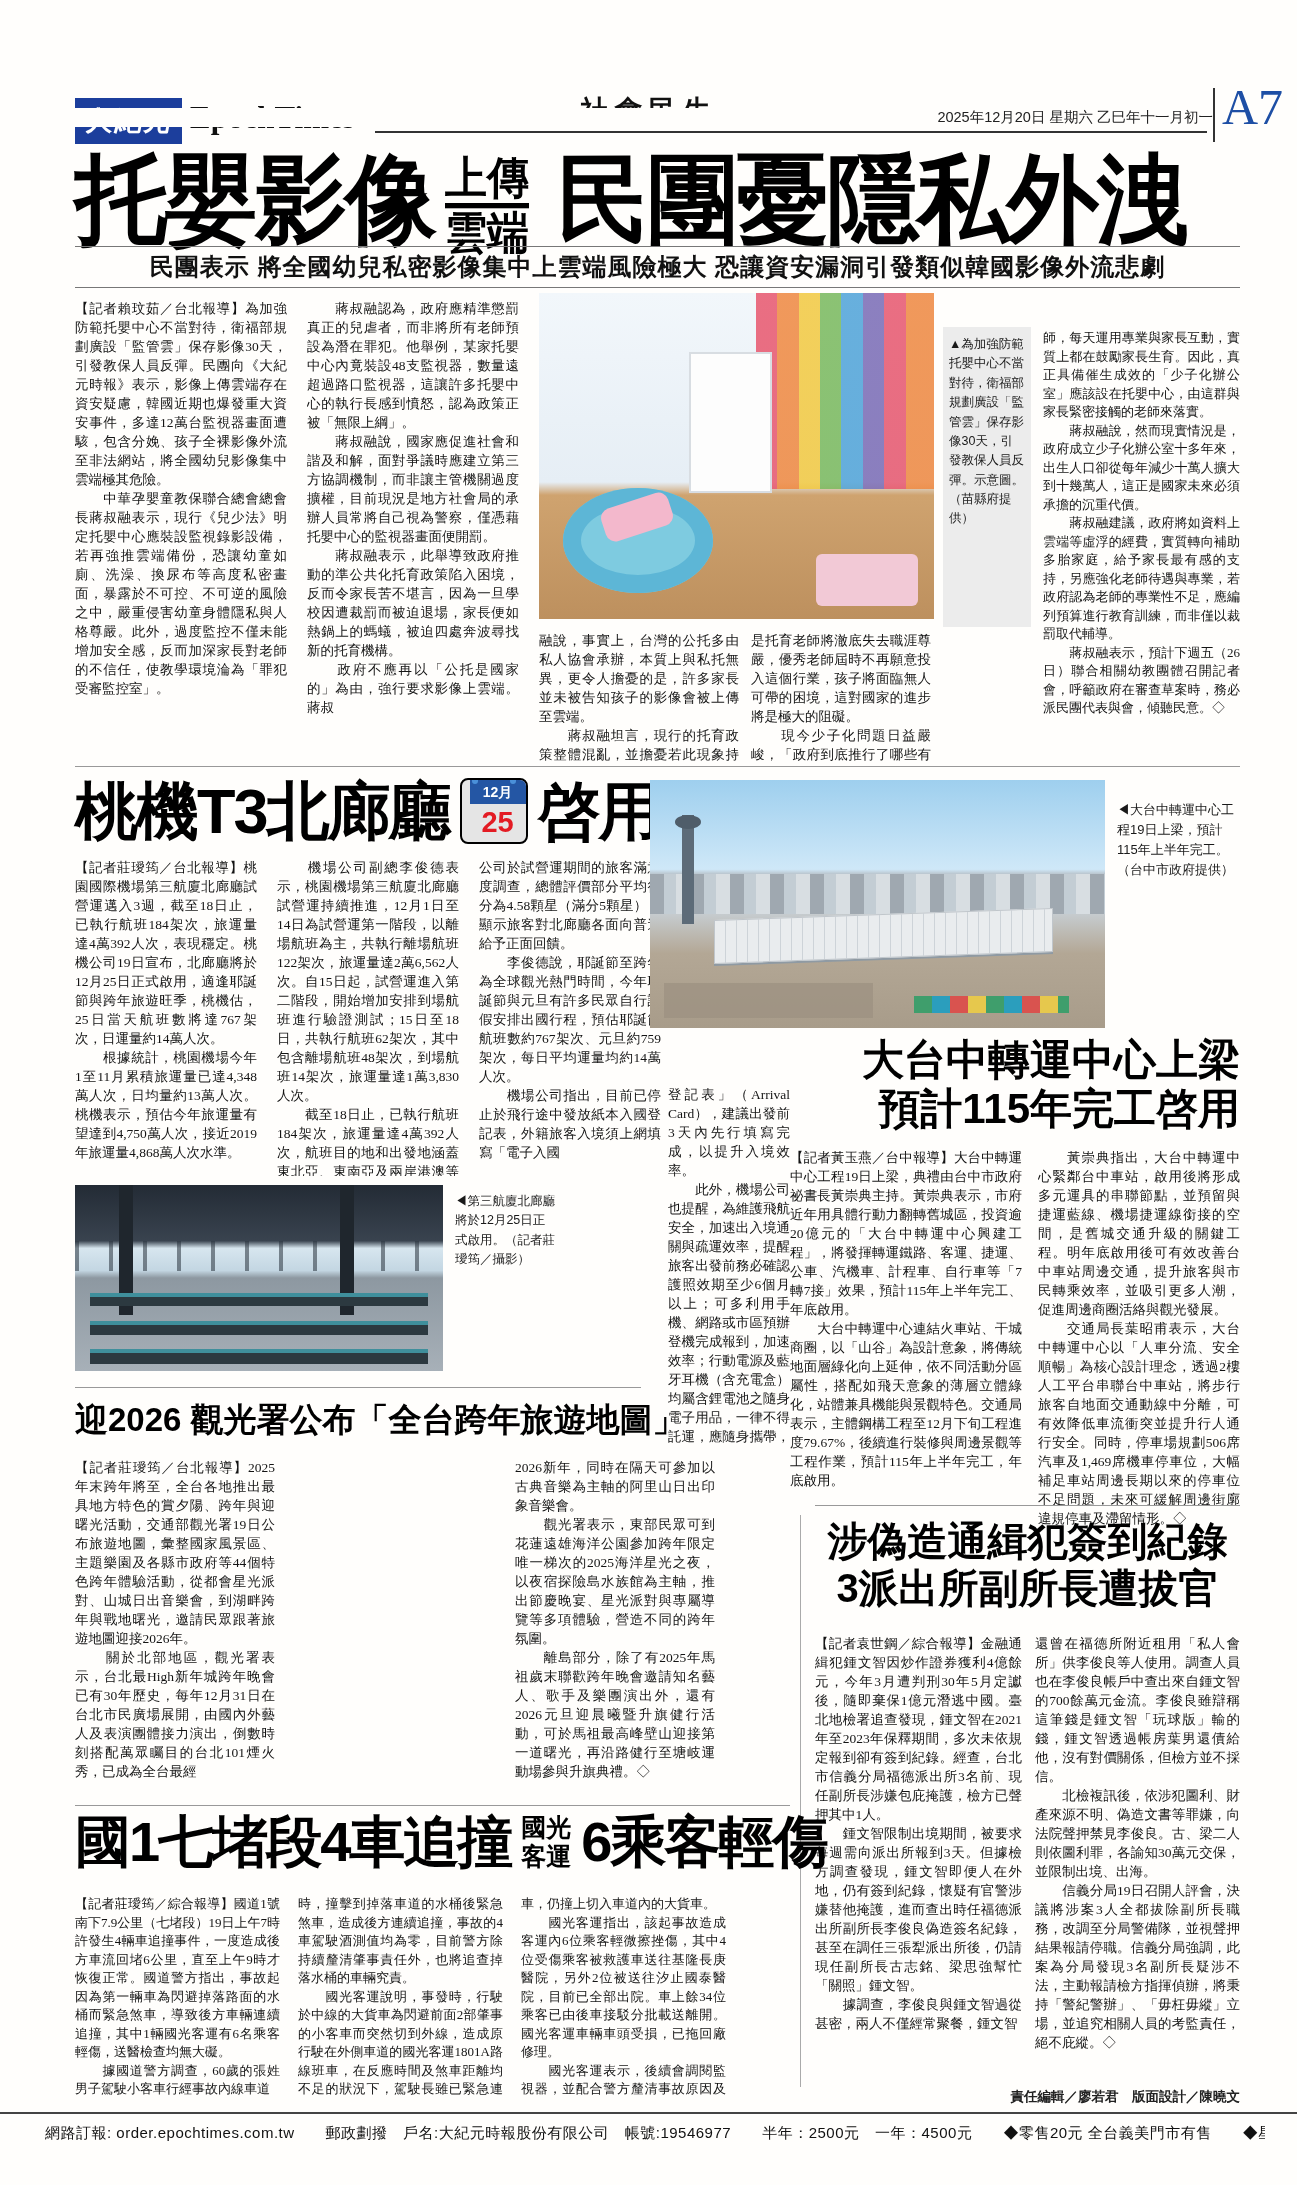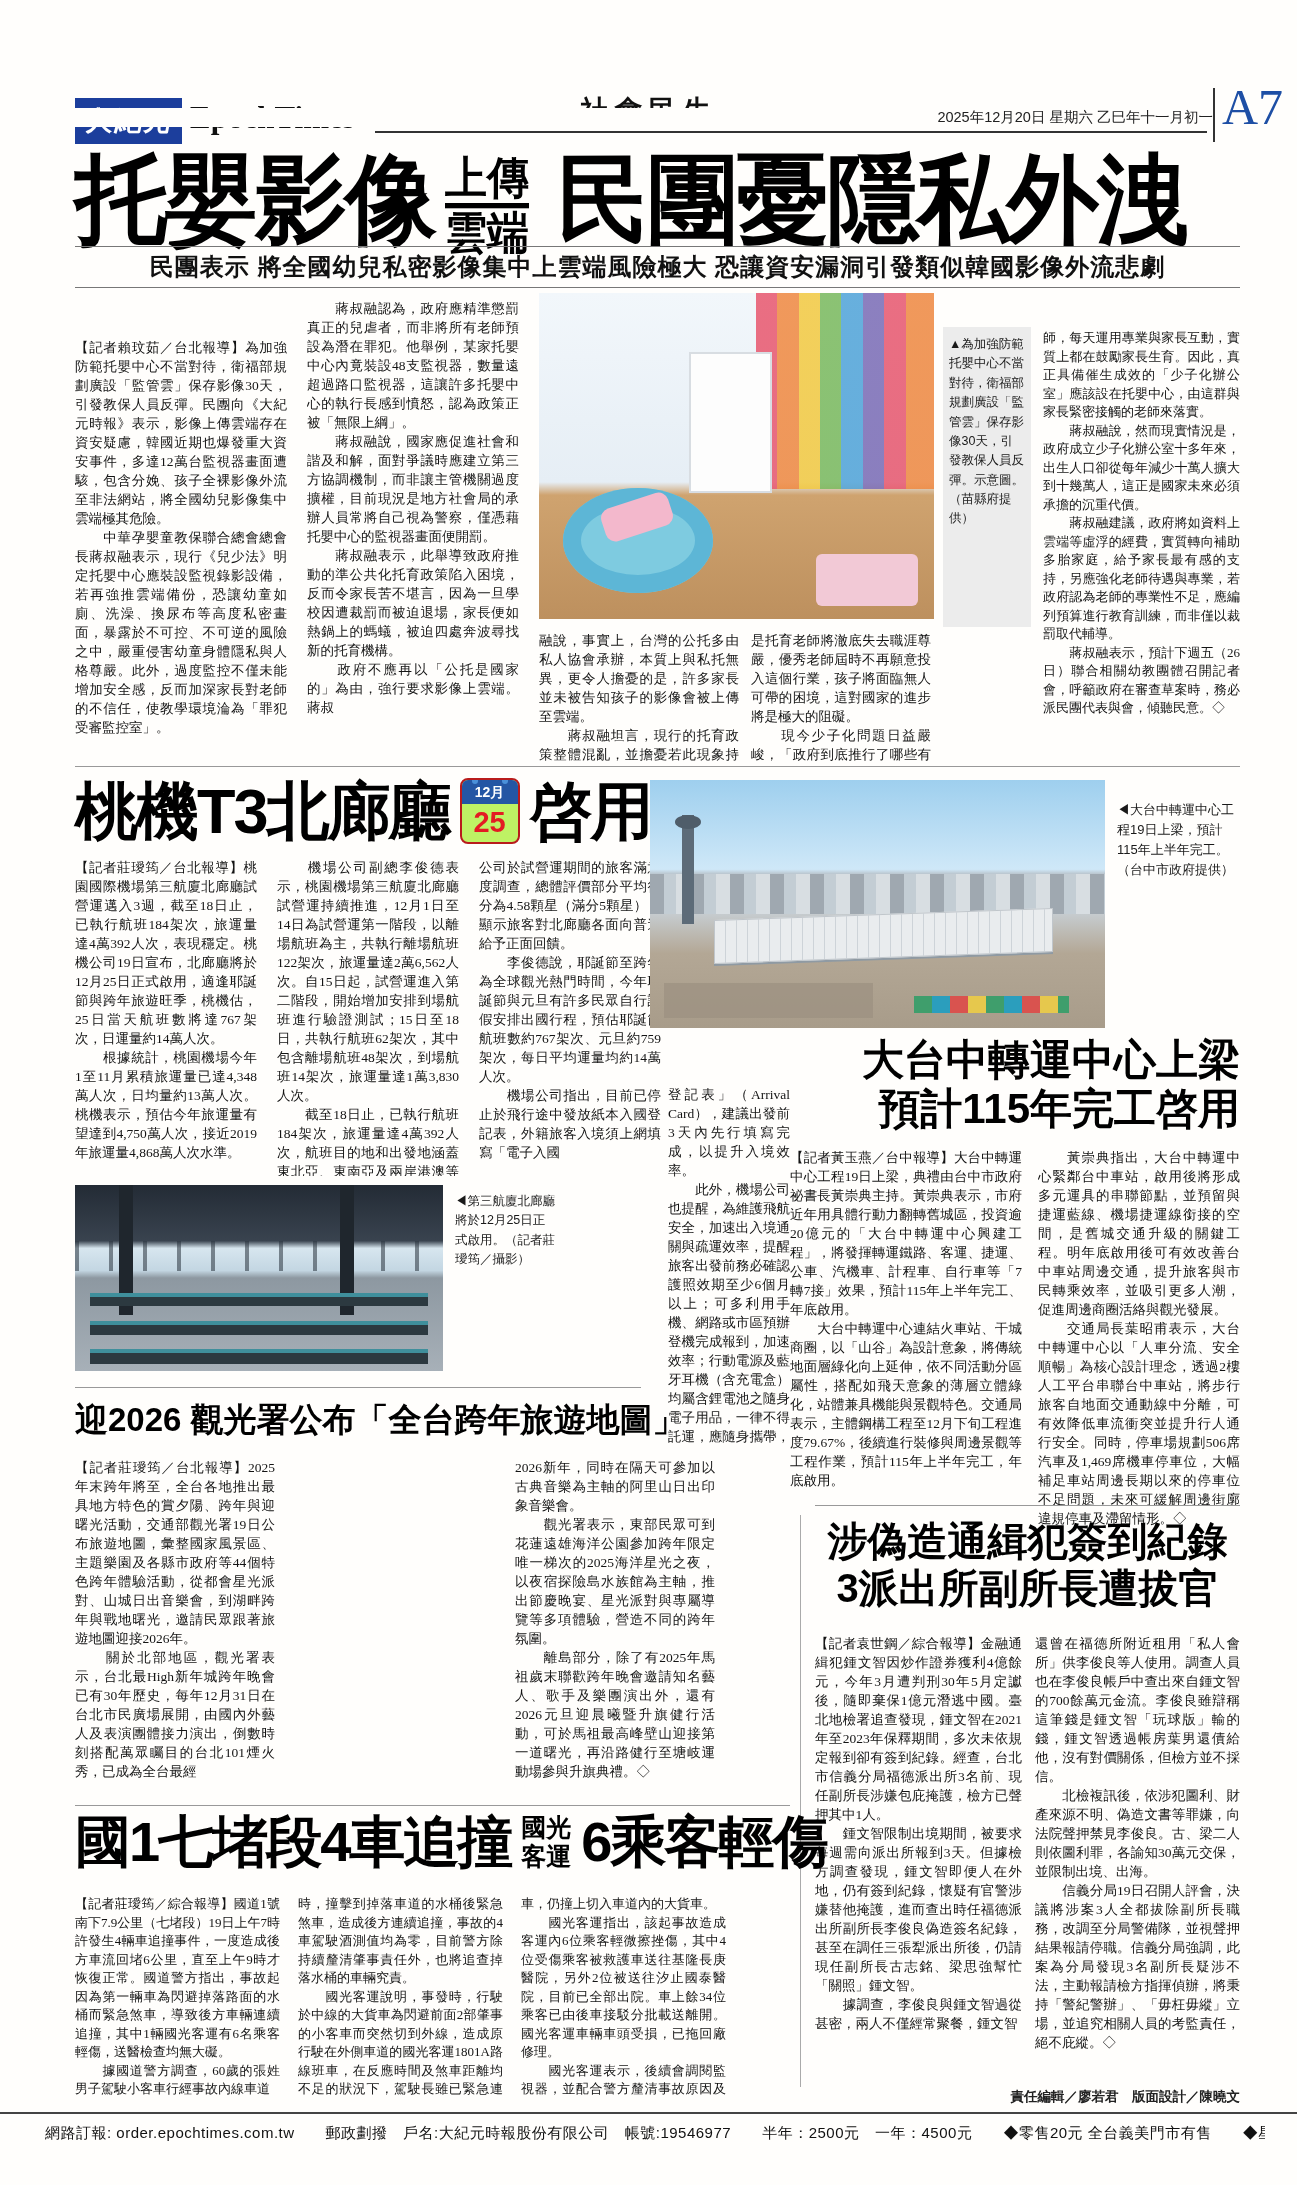--- a/index.html
+++ b/index.html
@@ -23,22 +23,22 @@
   .subhead{font-family:"Liberation Sans",sans-serif;font-weight:bold;font-size:24px;
            text-align:center;border-top:1.5px solid #777;border-bottom:1.5px solid #777;
            padding:4px 0;letter-spacing:1px;}
   
   .col{position:absolute;font-size:13.5px;line-height:19px;text-align:justify;
        white-space:pre-line;overflow:hidden;color:#141414;}
   .cap{position:absolute;font-family:"Liberation Sans",sans-serif;font-weight:normal;
        font-size:12.5px;line-height:1.55;color:#1a1a1a;overflow:hidden;white-space:pre-line;}
   .photo{position:absolute;overflow:hidden;}
   
-  .cal{position:relative;width:56px;height:62px;border:2px solid #b91c1c;border-radius:8px;
-       background:#bef264;display:flex;flex-direction:column;overflow:hidden;flex:0 0 auto;}
+  .cal{position:relative;width:56px;height:62px;border:2px solid #000000;border-radius:8px;
+       background:#e5e5e5;display:flex;flex-direction:column;overflow:hidden;flex:0 0 auto;padding-left:8px;}
   .cal-top{background:#2456a4;color:#fff;font-family:"Liberation Sans",sans-serif;
            font-weight:bold;font-size:14px;text-align:center;line-height:24px;height:24px;letter-spacing:0;}
   .cal-day{color:#e31b23;font-family:"Liberation Sans",sans-serif;font-weight:900;
            font-size:29px;text-align:center;line-height:36px;letter-spacing:0;}
   .pin{position:absolute;width:6px;height:10px;background:#4a90d9;border-radius:3px;top:-6px;}
   .credits{font-family:"Liberation Sans",sans-serif;font-weight:bold;font-size:13.5px;color:#222;}
   .footer-text{font-family:"Liberation Sans",sans-serif;font-size:15px;color:#111;letter-spacing:0.5px;white-space:nowrap;}
 </style>
 </head>
 <body>
@@ -59,21 +59,21 @@
     <span>托嬰影像</span>
     <span class="hl-stack" style="margin-top:4px;">
       <span class="u">上傳</span>
       <span>雲端</span>
     </span>
     <span style="margin-left:18px;">民團憂隱私外洩</span>
   </div>
   <div class="abs subhead" style="left:75px;top:246px;width:1165px;">民團表示 將全國幼兒私密影像集中上雲端風險極大 恐讓資安漏洞引發類似韓國影像外流悲劇</div>
 
   <div class="abs" style="left:75px;top:287px;width:1165px;height:482px;">
-    <div class="col" style="left:0;top:12px;width:212px;height:466px;margin-top:39px;">【記者賴玟茹／台北報導】為加強防範托嬰中心不當對待，衛福部規劃廣設「監管雲」保存影像30天，引發教保人員反彈。民團向《大紀元時報》表示，影像上傳雲端存在資安疑慮，韓國近期也爆發重大資安事件，多達12萬台監視器畫面遭駭，包含分娩、孩子全裸影像外流至非法網站，將全國幼兒影像集中雲端極其危險。
+    <div class="col" style="left:0;top:12px;width:212px;height:466px;">【記者賴玟茹／台北報導】為加強防範托嬰中心不當對待，衛福部規劃廣設「監管雲」保存影像30天，引發教保人員反彈。民團向《大紀元時報》表示，影像上傳雲端存在資安疑慮，韓國近期也爆發重大資安事件，多達12萬台監視器畫面遭駭，包含分娩、孩子全裸影像外流至非法網站，將全國幼兒影像集中雲端極其危險。
 　　中華孕嬰童教保聯合總會總會長蔣叔融表示，現行《兒少法》明定托嬰中心應裝設監視錄影設備，若再強推雲端備份，恐讓幼童如廁、洗澡、換尿布等高度私密畫面，暴露於不可控、不可逆的風險之中，嚴重侵害幼童身體隱私與人格尊嚴。此外，過度監控不僅未能增加安全感，反而加深家長對老師的不信任，使教學環境淪為「罪犯受審監控室」。</div>
     <div class="col" style="left:232px;top:12px;width:212px;height:466px;">　　蔣叔融認為，政府應精準懲罰真正的兒虐者，而非將所有老師預設為潛在罪犯。他舉例，某家托嬰中心內竟裝設48支監視器，數量遠超過路口監視器，這讓許多托嬰中心的執行長感到憤怒，認為政策正被「無限上綱」。
 　　蔣叔融說，國家應促進社會和諧及和解，面對爭議時應建立第三方協調機制，而非讓主管機關過度擴權，目前現況是地方社會局的承辦人員常將自己視為警察，僅憑藉托嬰中心的監視器畫面便開罰。
 　　蔣叔融表示，此舉導致政府推動的準公共化托育政策陷入困境，反而令家長苦不堪言，因為一旦學校因遭裁罰而被迫退場，家長便如熱鍋上的螞蟻，被迫四處奔波尋找新的托育機構。
 　　政府不應再以「公托是國家的」為由，強行要求影像上雲端。蔣叔</div>
 
     <div class="photo" style="left:464px;top:6px;width:395px;height:326px;background:linear-gradient(#f2f7fb 0%,#e6eef5 58%,#cfa36f 62%,#bd905e 100%);">
       <div class="abs" style="right:0;top:0;width:45%;height:60%;background:linear-gradient(90deg,#e8566d 0 12%,#f0883f 12% 24%,#f3c93f 24% 36%,#79b95c 36% 48%,#4fa3d8 48% 60%,#7a6bb5 60% 72%,#e8566d 72% 84%,#f0883f 84% 100%);opacity:.85;"></div>
       <div class="abs" style="left:38%;top:18%;width:20%;height:42%;background:#fdfdfd;border:2px solid #d8dde2;"></div>
       <div class="abs" style="left:6%;bottom:8%;width:150px;height:105px;border-radius:50%;background:#7ecbe0;box-shadow:inset 0 0 0 18px #5db6d6;"></div>

